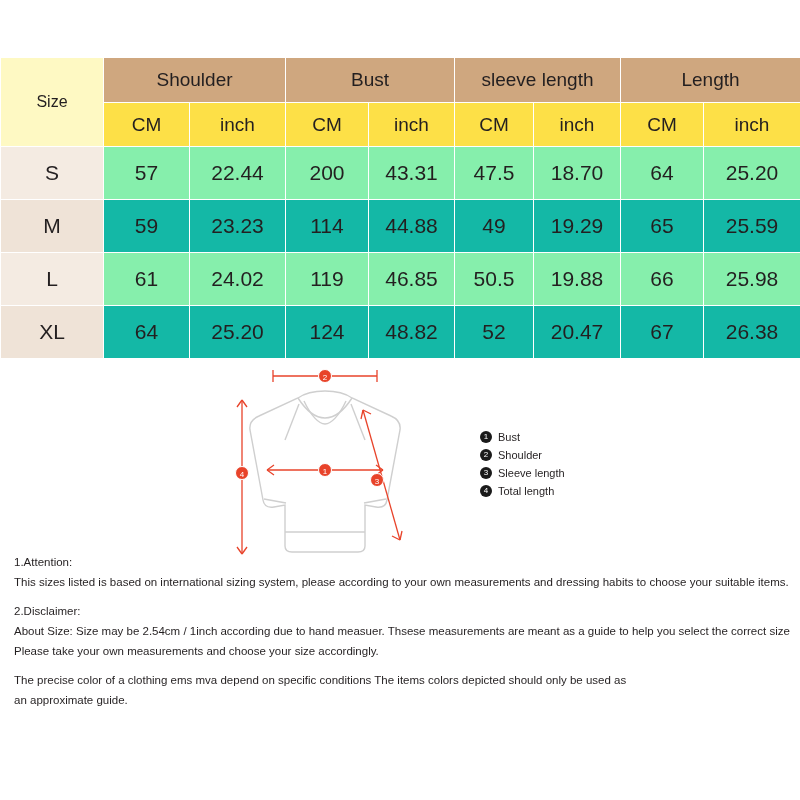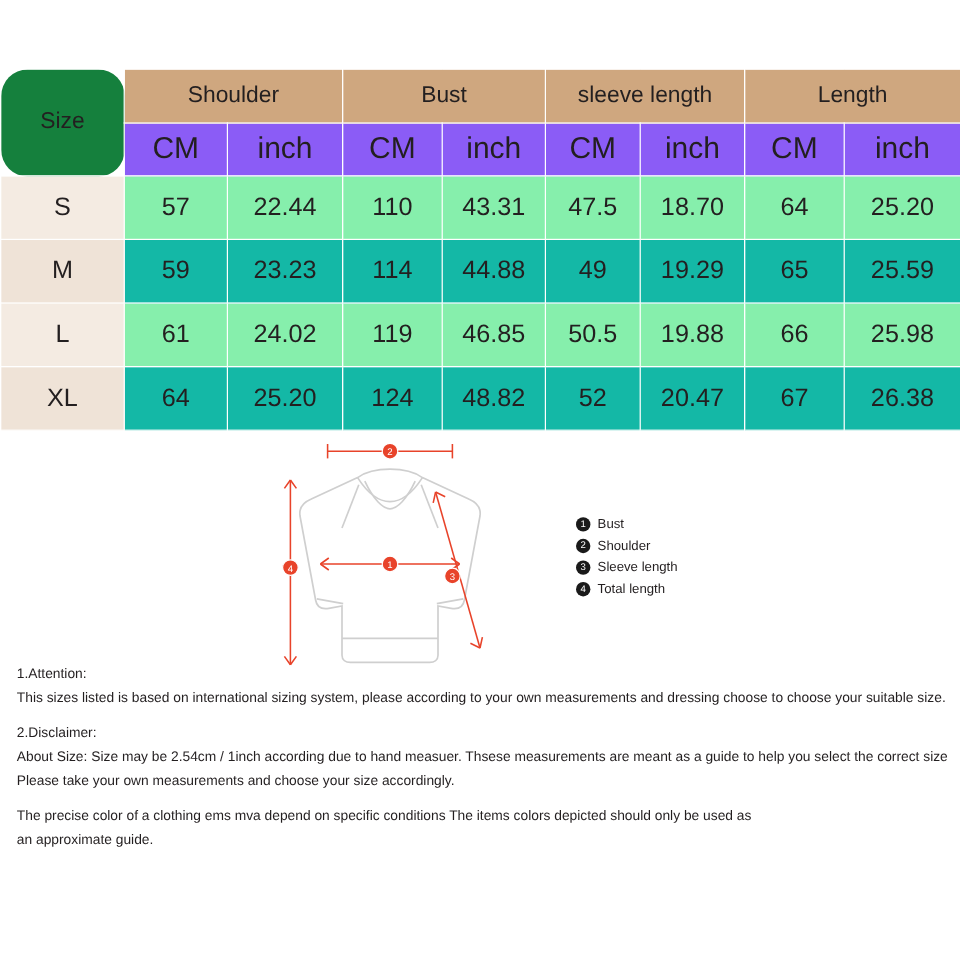--- a/index.html
+++ b/index.html
@@ -34,29 +34,28 @@
     border: 1px solid #ffffff;
     color: #231f20;
   }
   
   tr.hdr-group td {
     background: #cfa77f;
     height: 42px;
     font-size: 19px;
   }
   tr.hdr-group td.size-cell {
-    background: #15803d;
+    background: #fef9c3;
+    font-size: 16px;
+  }
+  
+  tr.hdr-unit td {
+    background: #fde047;
+    height: 41px;
     font-size: 19px;
-    border-radius: 22px;
-  }
-  
-  tr.hdr-unit td {
-    background: #8b5cf6;
-    height: 41px;
-    font-size: 25px;
   }
   
   tr.data td {
     height: 50px;
     font-size: 21px;
     background: #86efac;
   }
   tr.data td.size-cell {
     background: #f4ebe2;
     font-size: 21px;
@@ -156,21 +155,21 @@
         <td>CM</td>
         <td>inch</td>
         <td>CM</td>
         <td>inch</td>
       </tr>
 
       <tr class="data">
         <td class="size-cell">S</td>
         <td>57</td>
         <td>22.44</td>
-        <td>110</td>
+        <td>200</td>
         <td>43.31</td>
         <td>47.5</td>
         <td>18.70</td>
         <td>64</td>
         <td>25.20</td>
       </tr>
       <tr class="data alt">
         <td class="size-cell">M</td>
         <td>59</td>
         <td>23.23</td>
@@ -284,21 +283,21 @@
     <span>Sleeve length</span>
   </div>
   <div class="legend-row">
     <span class="legend-num">4</span>
     <span>Total length</span>
   </div>
 </div>
 
 <div class="notes">
   <p class="head">1.Attention:</p>
-  <p>This sizes listed is based on international sizing system, please according to your own measurements and dressing choose to choose your suitable size.</p>
+  <p>This sizes listed is based on international sizing system, please according to your own measurements and dressing habits to choose your suitable items.</p>
   <div class="gap"></div>
   <p>2.Disclaimer:</p>
   <p>About Size: Size may be 2.54cm / 1inch according due to hand measuer. Thsese measurements are meant as a guide to help you select the correct size</p>
   <p>Please take your own measurements and choose your size accordingly.</p>
   <div class="gap"></div>
   <p>The precise color of a clothing ems mva depend on specific conditions The items colors depicted should only be used as</p>
   <p>an approximate guide.</p>
 </div>
 
 </body></html>

